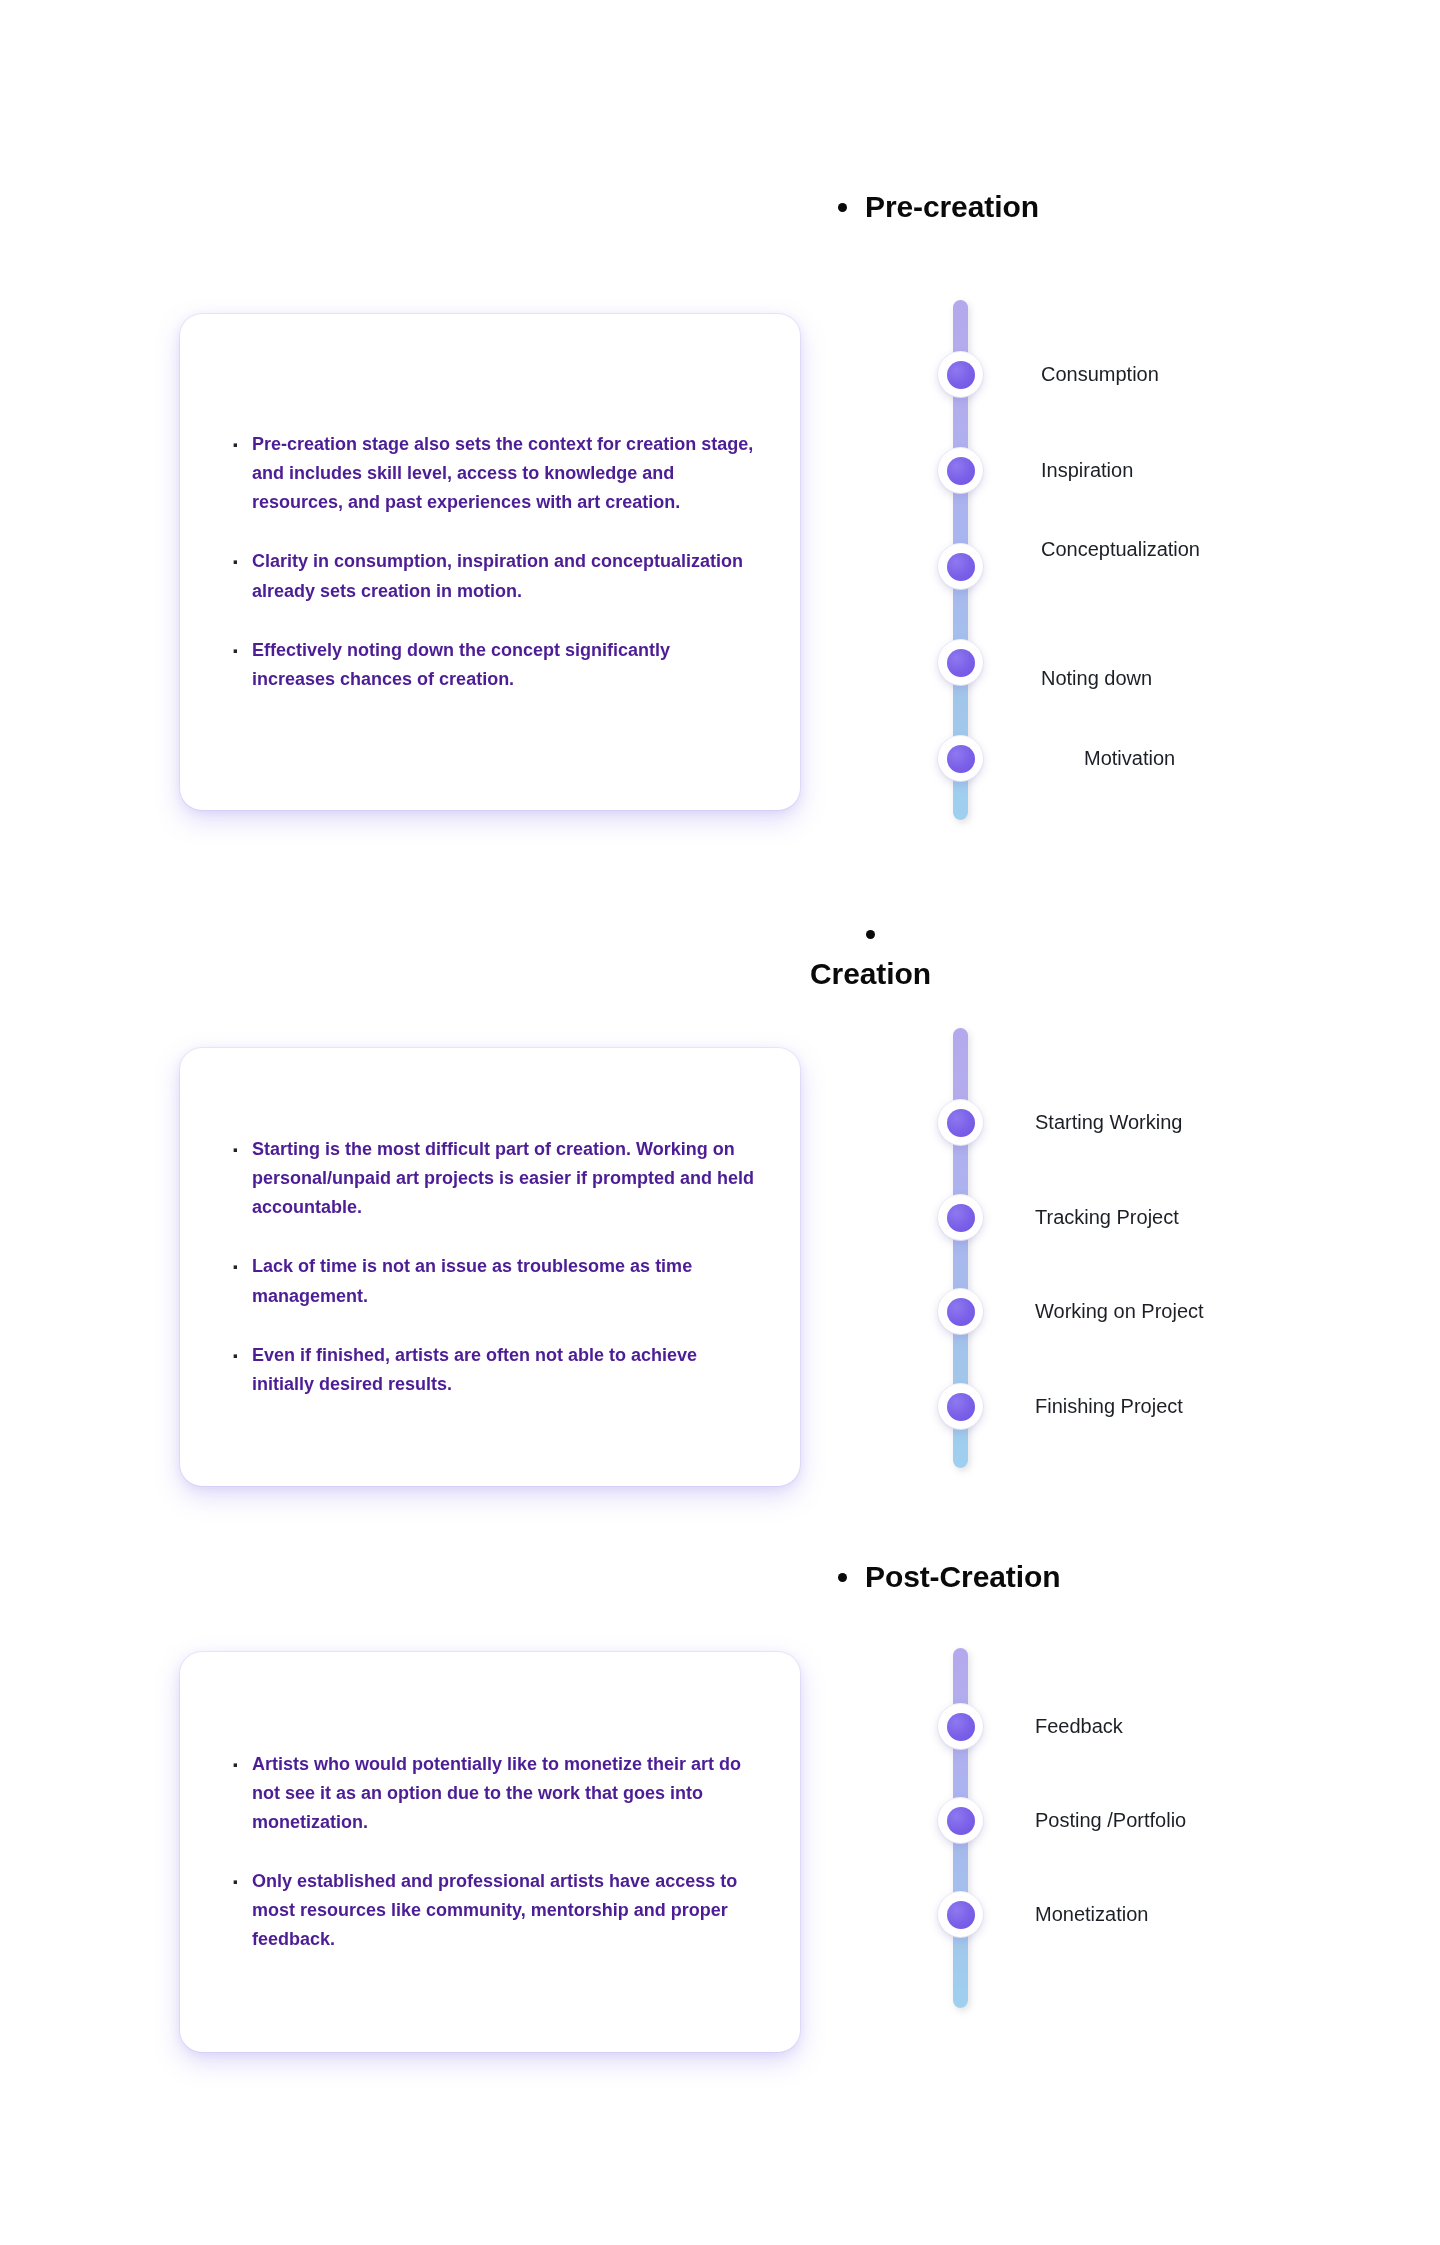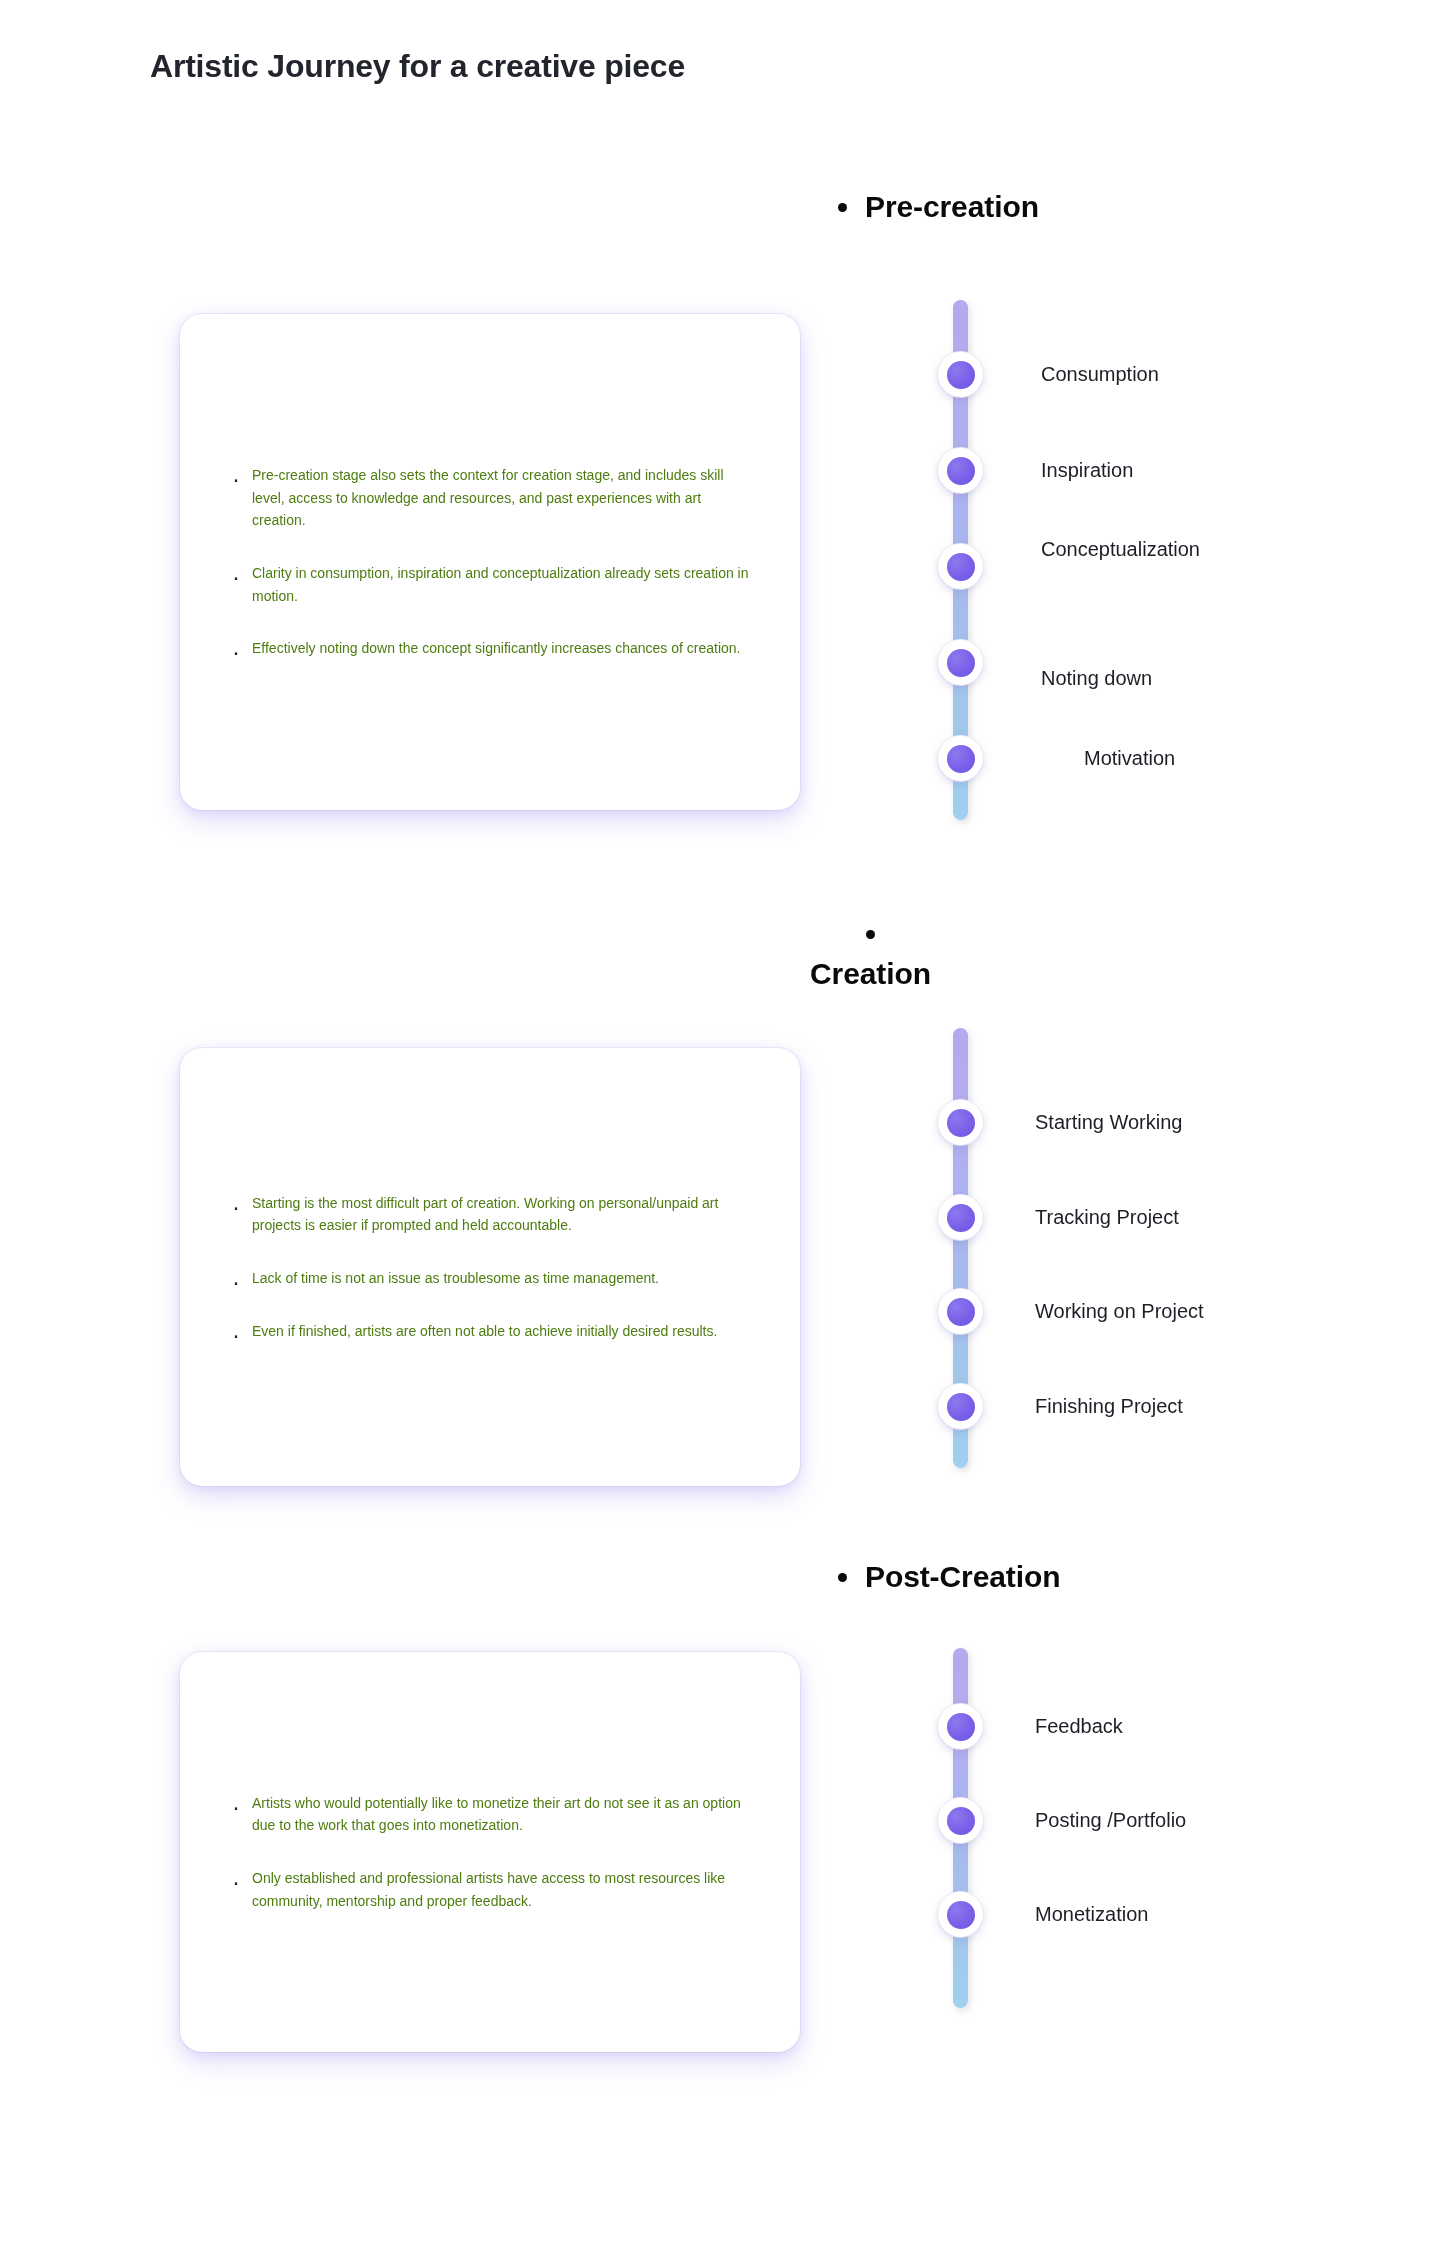--- a/index.html
+++ b/index.html
@@ -70,24 +70,24 @@
 
   .bullet-list {
     list-style: none;
     display: flex;
     flex-direction: column;
     gap: 30px;
   }
   .bullet-item {
     position: relative;
     padding-left: 22px;
-    font-size: 14px;
+    font-size: 18px;
     line-height: 1.62;
-    color: #4d7c0f;
-    font-weight: 400;
+    color: #4c1d95;
+    font-weight: 700;
   }
   .bullet-item::before {
     content: "\00B7";
     position: absolute;
     left: 2px;
     top: -4px;
     font-size: 24px;
     line-height: 1.62;
     color: #20232a;
   }
@@ -132,21 +132,20 @@
     color: #1c1f26;
     white-space: nowrap;
     transform: translateY(-50%);
   }
 </style>
 </head>
 <body>
 
 <div class="page">
 
-  <div class="page-title">Artistic Journey for a creative piece</div>
 
   <div class="section-heading" style="left:838px; top:190px;">
     <span class="heading-bullet"></span>
     <span>Pre-creation</span>
   </div>
 
   <div class="info-card" style="left:180px; top:314px; width:620px; height:496px;">
     <ul class="bullet-list">
       <li class="bullet-item">Pre-creation stage also sets the context for creation stage, and includes skill level, access to knowledge and resources, and past experiences with art creation.</li>
       <li class="bullet-item">Clarity in consumption, inspiration and conceptualization already sets creation in motion.</li>

